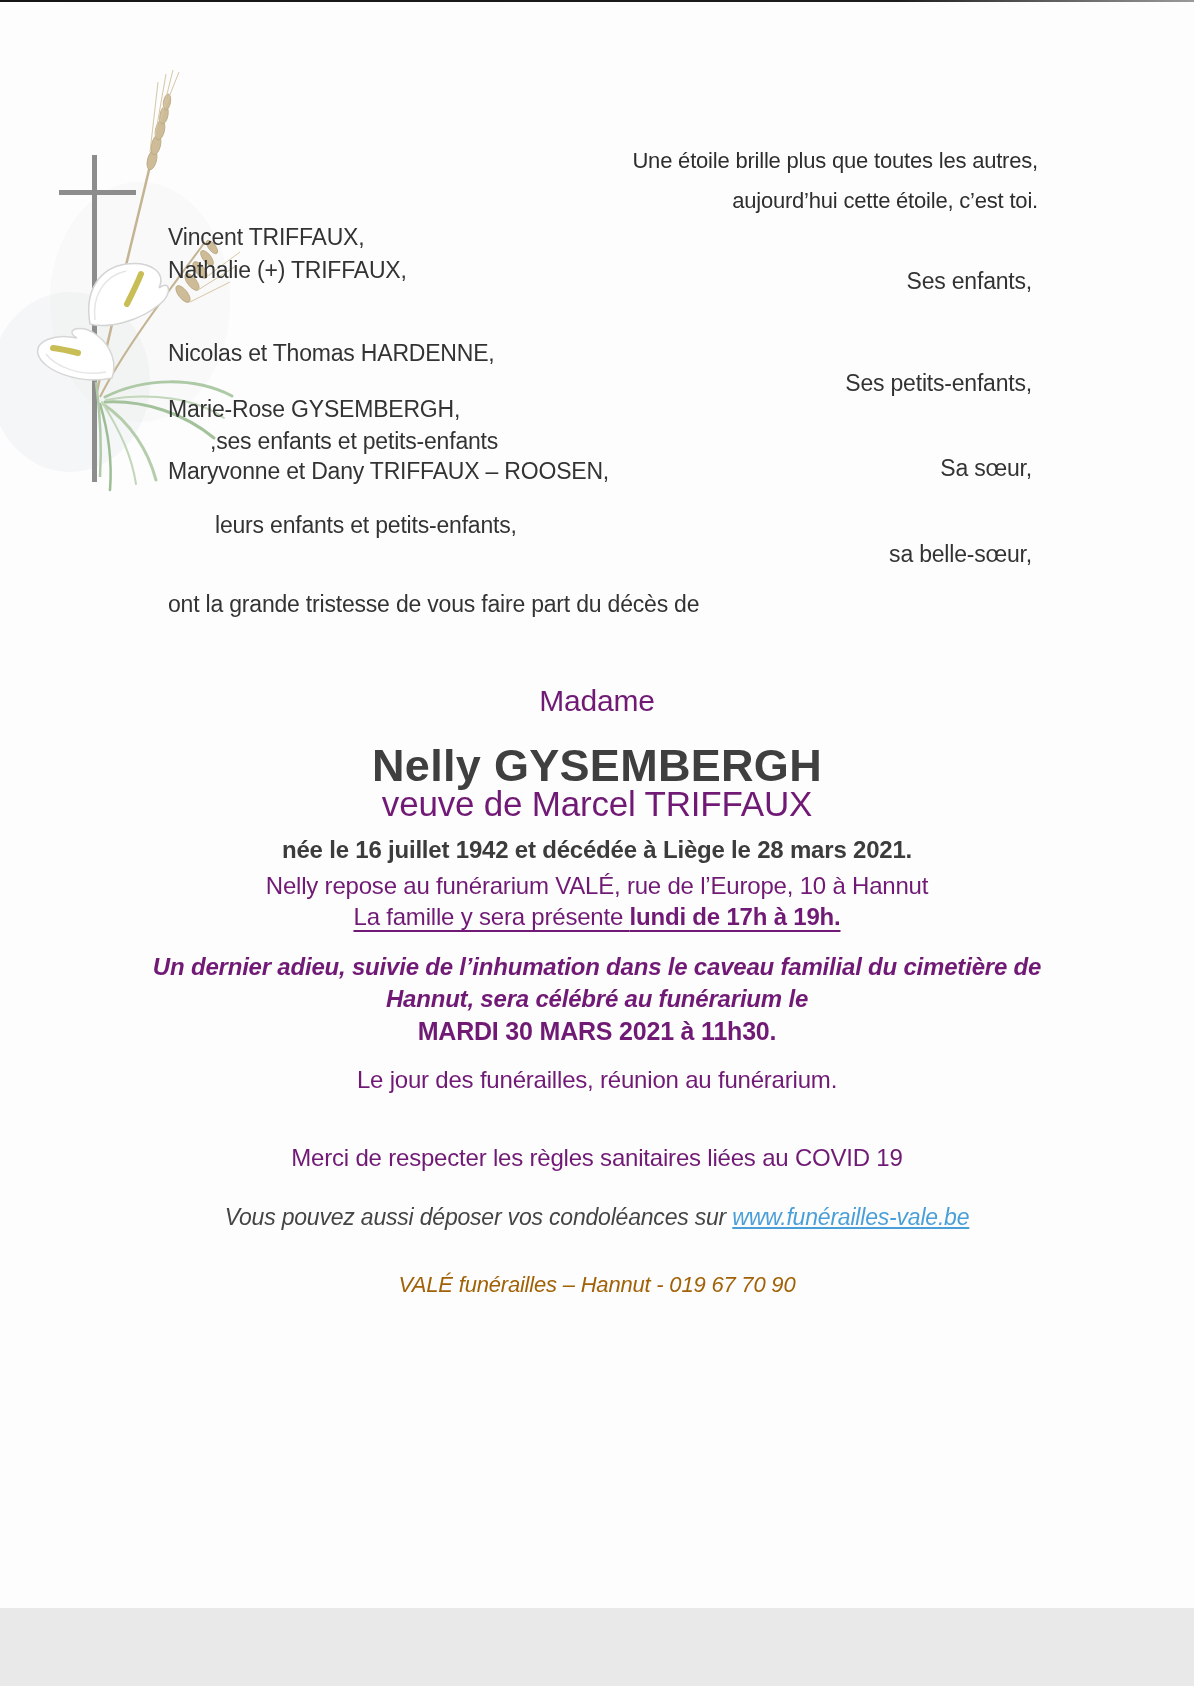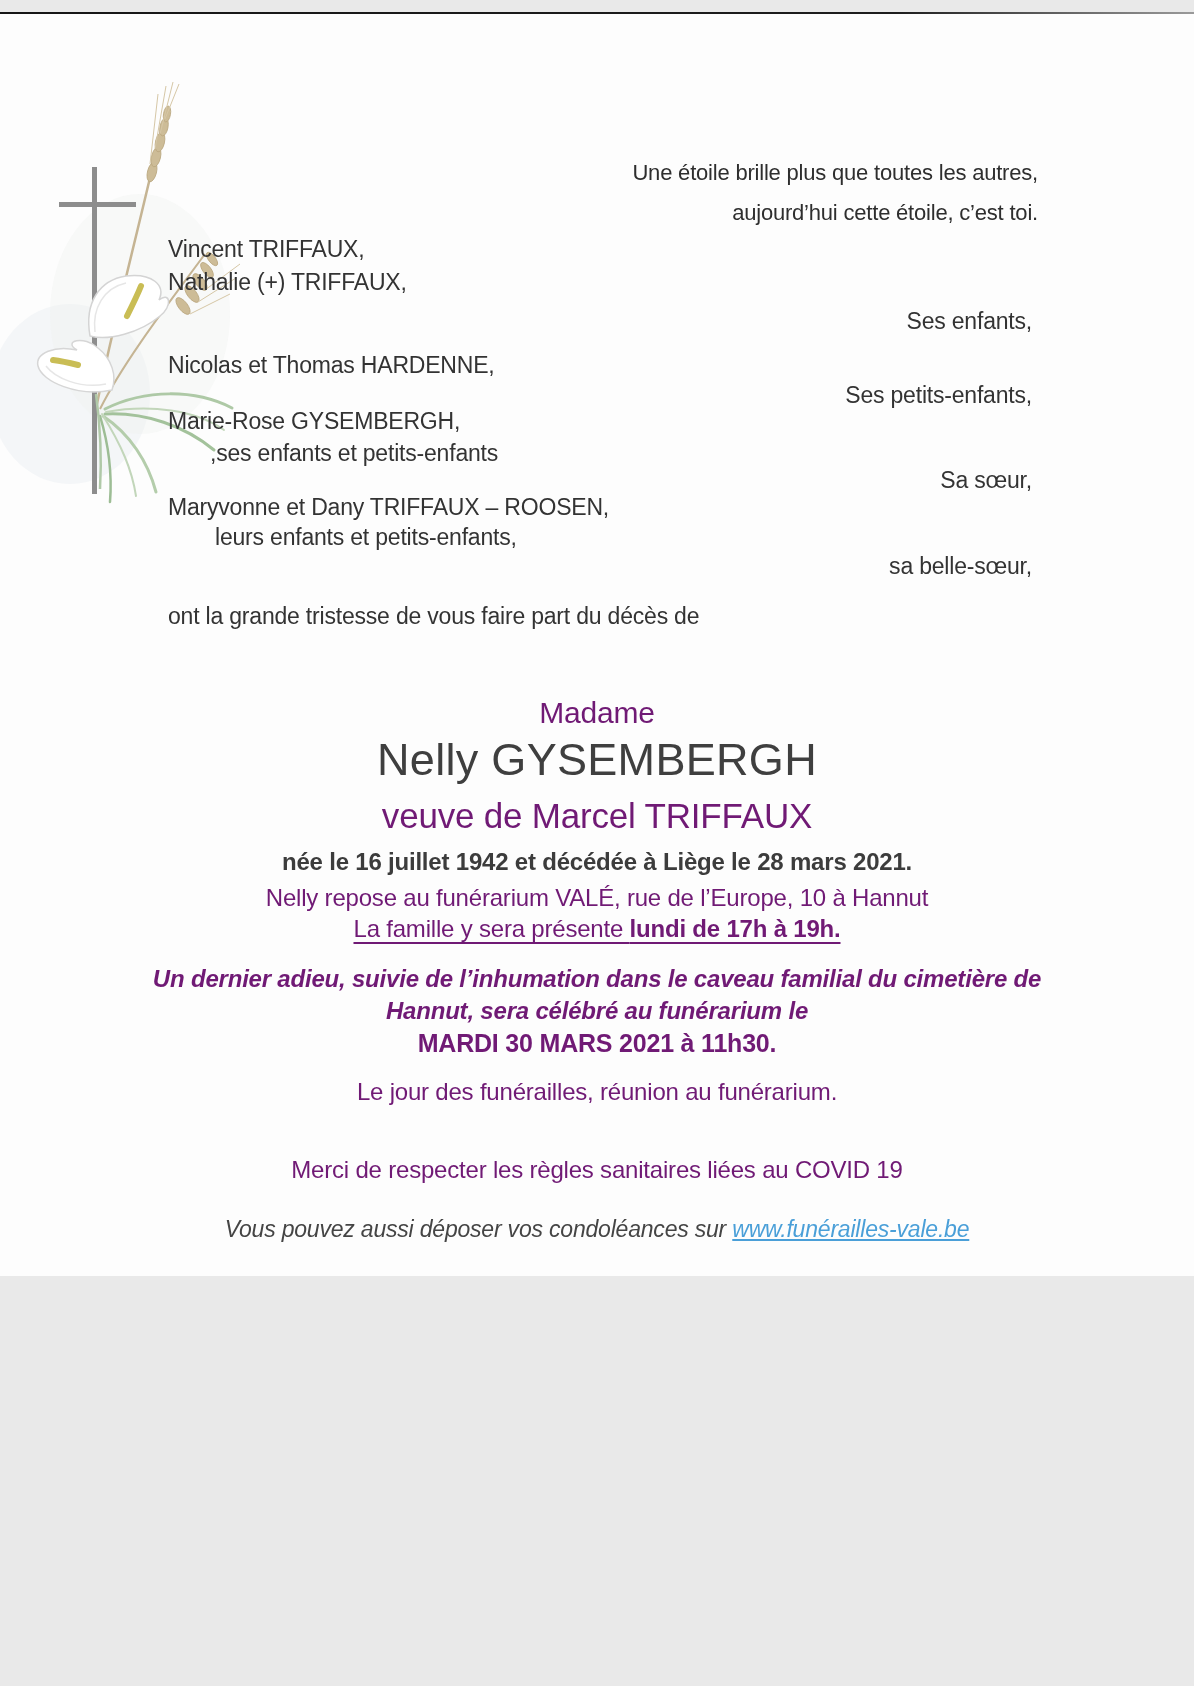--- a/index.html
+++ b/index.html
@@ -1,19 +1,19 @@
 <!DOCTYPE html>
 <html><head>
 <meta charset="utf-8">
 <style>
   html,body { margin:0; padding:0; background:#e9e9e9; }
   .page {
     position:relative;
-    width:1194px; height:1264px;
-    margin:12px auto;
+    width:1194px; height:1608px;
+    margin:0 auto;
     background:#fdfdfd;
     font-family:"Liberation Sans", sans-serif;
     color:#3a3a3a;
     overflow:hidden;
   }
   .scan-line {
     position:absolute; top:0; left:0; width:100%; height:2px;
     background:linear-gradient(to right, #161616 0%, #1d1d1d 75%, #9a9a9a 100%);
   }
   .decoration { position:absolute; top:52px; left:0; }
@@ -34,21 +34,21 @@
     position:absolute; right:162px;
     font-size:23px; letter-spacing:-0.2px; color:#333; white-space:nowrap;
   }
 
   .center-line {
     position:absolute; left:0; width:100%;
     text-align:center; letter-spacing:-0.2px; color:#701a75;
   }
   .intro       { top:591px; }
   .madame      { top:684px; font-size:30px; }
-  .deceased    { top:722px; font-size:45px; font-weight:normal; color:#3f3f3f; letter-spacing:0.3px; }
+  .deceased    { top:740px; font-size:45px; font-weight:bold; color:#3f3f3f; letter-spacing:0.3px; }
   .widow       { top:784px; font-size:35px; }
   .dates       { top:836px; font-size:24px; font-weight:bold; color:#3c3c3c; }
   .repose      { top:872px; font-size:24px; }
   .presence    { top:903px; font-size:24px; }
   .presence .ul { text-decoration:underline; text-underline-offset:5px; }
   .ceremony1   { top:953px;  font-size:24px; font-style:italic; font-weight:bold; }
   .ceremony2   { top:985px;  font-size:24px; font-style:italic; font-weight:bold; }
   .ceremonyDate{ top:1017px; font-size:25px; font-weight:bold; }
   .funeralDay  { top:1066px; font-size:24px; }
   .covid       { top:1144px; font-size:24px; }
@@ -117,30 +117,30 @@
     </g>
   </svg>
 
   <div class="quote">
     <div>Une étoile brille plus que toutes les autres,</div>
     <div>aujourd’hui cette étoile, c’est toi.</div>
   </div>
 
   <div class="name-line" style="top:224px">Vincent TRIFFAUX,</div>
   <div class="name-line" style="top:257px">Nathalie (+) TRIFFAUX,</div>
-  <div class="relation-line" style="top:296px">Ses enfants,</div>
+  <div class="relation-line" style="top:268px">Ses enfants,</div>
 
   <div class="name-line" style="top:340px">Nicolas et Thomas HARDENNE,</div>
   <div class="relation-line" style="top:370px">Ses petits-enfants,</div>
 
   <div class="name-line" style="top:396px">Marie-Rose GYSEMBERGH,</div>
   <div class="name-line indent1" style="top:428px">,ses enfants et petits-enfants</div>
   <div class="relation-line" style="top:455px">Sa sœur,</div>
 
-  <div class="name-line" style="top:482px">Maryvonne et Dany TRIFFAUX – ROOSEN,</div>
+  <div class="name-line" style="top:458px">Maryvonne et Dany TRIFFAUX – ROOSEN,</div>
   <div class="name-line indent2" style="top:512px">leurs enfants et petits-enfants,</div>
   <div class="relation-line" style="top:541px">sa belle-sœur,</div>
 
   <div class="name-line intro" style="top:591px">ont la grande tristesse de vous faire part du décès de</div>
 
   <div class="center-line madame">Madame</div>
   <div class="center-line deceased">Nelly GYSEMBERGH</div>
   <div class="center-line widow">veuve de Marcel TRIFFAUX</div>
   <div class="center-line dates">née le 16 juillet 1942 et décédée à Liège le 28 mars 2021.</div>
   <div class="center-line repose">Nelly repose au funérarium VALÉ, rue de l’Europe, 10 à Hannut</div>

